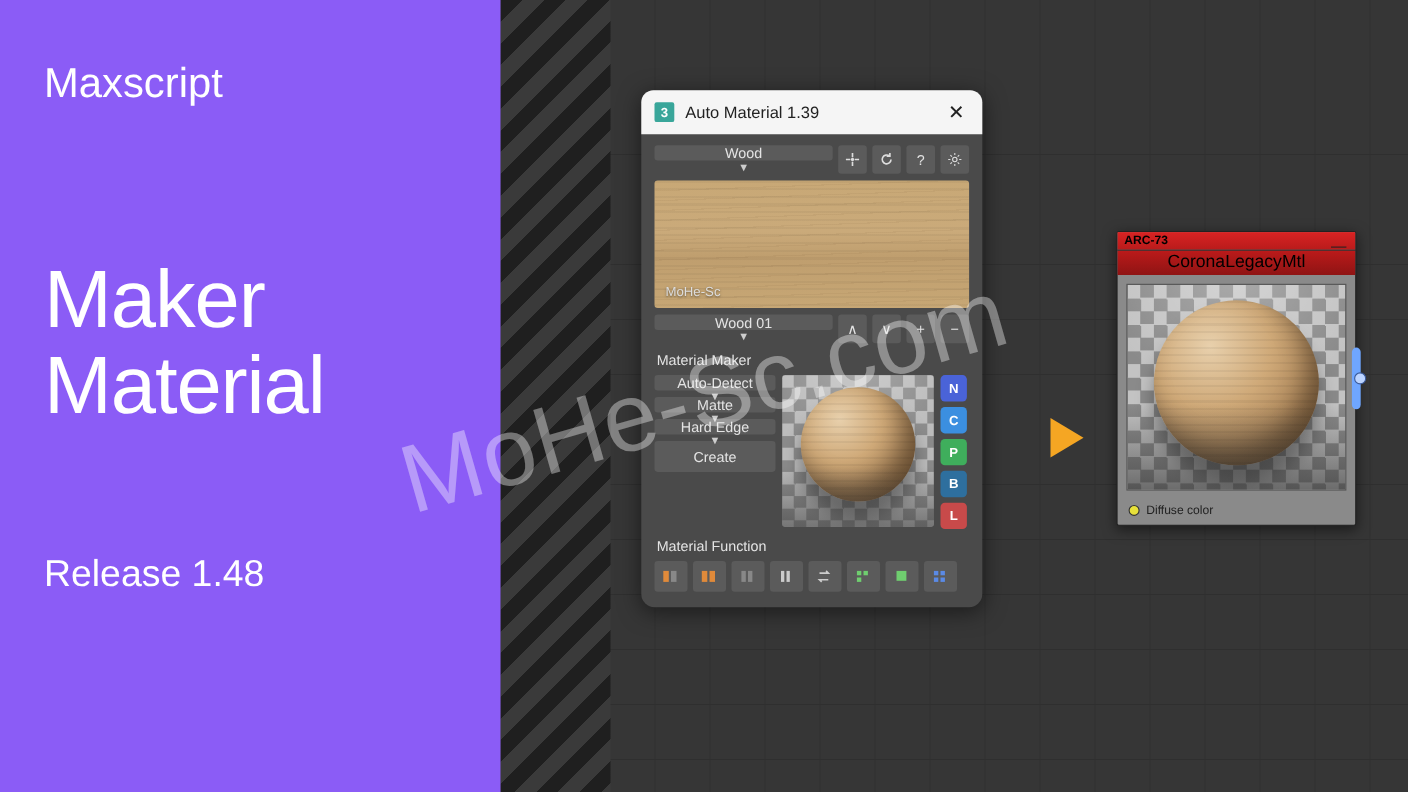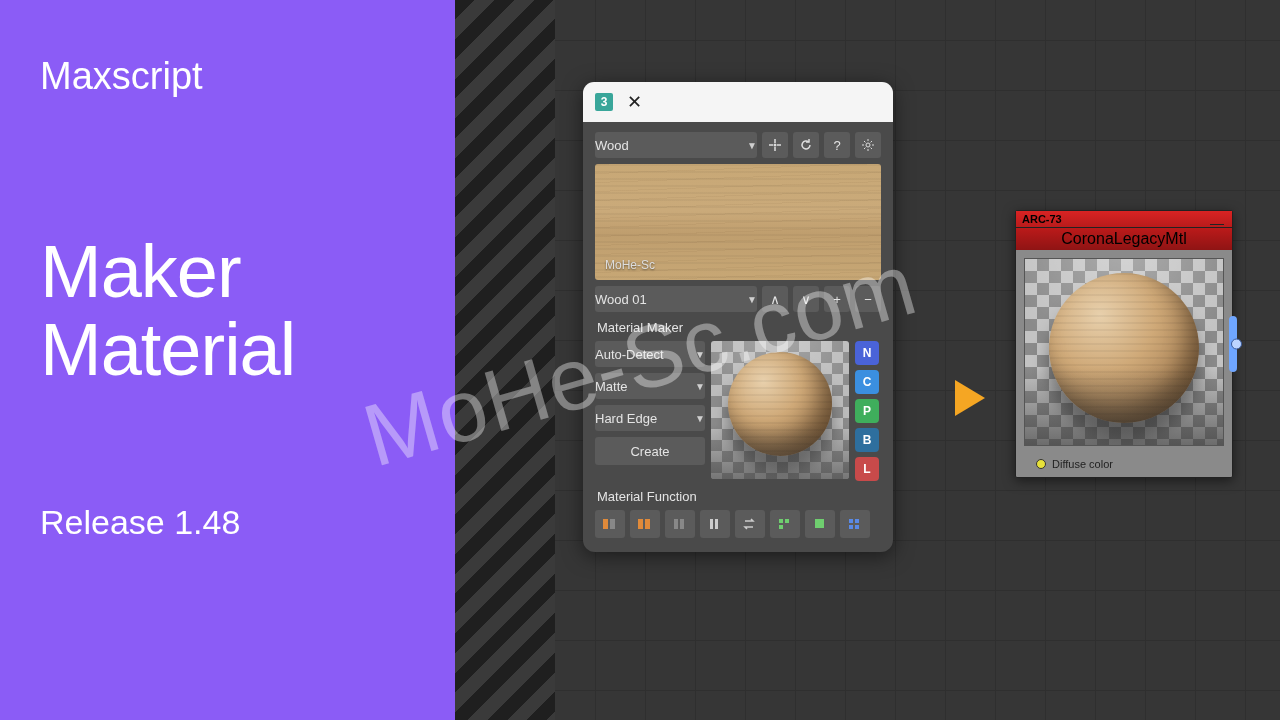--- a/index.html
+++ b/index.html
@@ -55,22 +55,22 @@
     width: 18px; height: 18px; background: #39a69a; border-radius: 2px; margin-right: 10px;
     display:flex; align-items:center; justify-content:center; font-size:12px; color:#fff; font-weight:bold;
   }
   .titlebar .win-title { flex: 1; font-size: 15px; }
   .titlebar .close { font-size: 18px; cursor: pointer; padding: 4px; }
 
   .dlg-body { padding: 10px 12px 14px; color: #e4e4e4; font-size: 13px; }
 
   .row { display: flex; gap: 5px; margin-bottom: 6px; align-items: stretch; }
   .dropdown {
-    background: #5b5b5b; border-radius: 3px; height: 26px; padding: 0 0;
-    display: flex; align-items: center; justify-content: space-between; cursor: pointer;
+    background: #5b5b5b; border-radius: 3px; height: 14px; padding: 0 0;
+    display: flex; align-items: center; justify-content: space-between; cursor: pointer; flex-direction: column;
   }
   .dropdown .caret { font-size: 10px; opacity: .85; }
   .sq-btn {
     background: #5b5b5b; border-radius: 3px; width: 26px; height: 26px;
     display: flex; align-items: center; justify-content: center; cursor: pointer; font-size: 13px;
   }
 
   .tex-preview {
     width: 100%; height: 116px; border-radius: 3px; overflow: hidden; margin-bottom: 6px;
     position: relative;
@@ -133,21 +133,21 @@
   .node-prev {
     margin:8px; height:188px; position:relative; overflow:hidden;
     background:
       radial-gradient(circle at 50% -10%, rgba(255,255,255,0.3), transparent 55%),
       repeating-conic-gradient(#8a8a8a 0 25%, #c3c3c3 0 50%);
     background-size:auto, 24px 24px;
     border:1px solid #555;
   }
   .node-prev::after{content:""; position:absolute; inset:0; background:linear-gradient(180deg, transparent 58%, rgba(50,50,50,0.6) 100%);}
   .node-prev .sphere{ width:150px; height:150px; top:48%; }
-  .node-foot { padding:4px 20px 7px; display:flex; align-items:center; gap:6px; font-size:11px; color:#222;}
+  .node-foot { padding:4px 10px 7px; display:flex; align-items:center; gap:6px; font-size:11px; color:#222;}
   .port { width:10px; height:10px; border-radius:50%; background:#e7e13a; border:1px solid #333;}
   .node-min { position:absolute; top:4px; right:8px; color:#222; font-size:14px; }
   .node-handle { position:absolute; right:-5px; top:50%; transform:translateY(-50%); width:8px; height:56px; background:#6fa6ff; border-radius:4px;}
   .node-handle::after{content:""; position:absolute; right:-5px; top:50%; transform:translateY(-50%); width:9px; height:9px; border-radius:50%; background:#bcd4ff; border:1px solid #3a5a9a;}
 
   .arrow {
     position:absolute; left:500px; top:380px; width:0; height:0;
     border-top:18px solid transparent; border-bottom:18px solid transparent;
     border-left:30px solid #f5a623; z-index:9;
   }
@@ -166,20 +166,21 @@
   </div>
   <div class="release">Release 1.48</div>
 </div>
 
 <div class="stage">
   <div class="stripes"></div>
 
   <div class="dialog">
     <div class="titlebar">
       <div class="appicon">3</div>
+      <div class="win-title">Auto Material 1.39</div>
       <div class="close">✕</div>
     </div>
     <div class="dlg-body">
 
       <div class="row">
         <div class="dropdown" style="flex:1">
           <span>Wood</span>
           <span class="caret">▼</span>
         </div>
         <div class="sq-btn">

